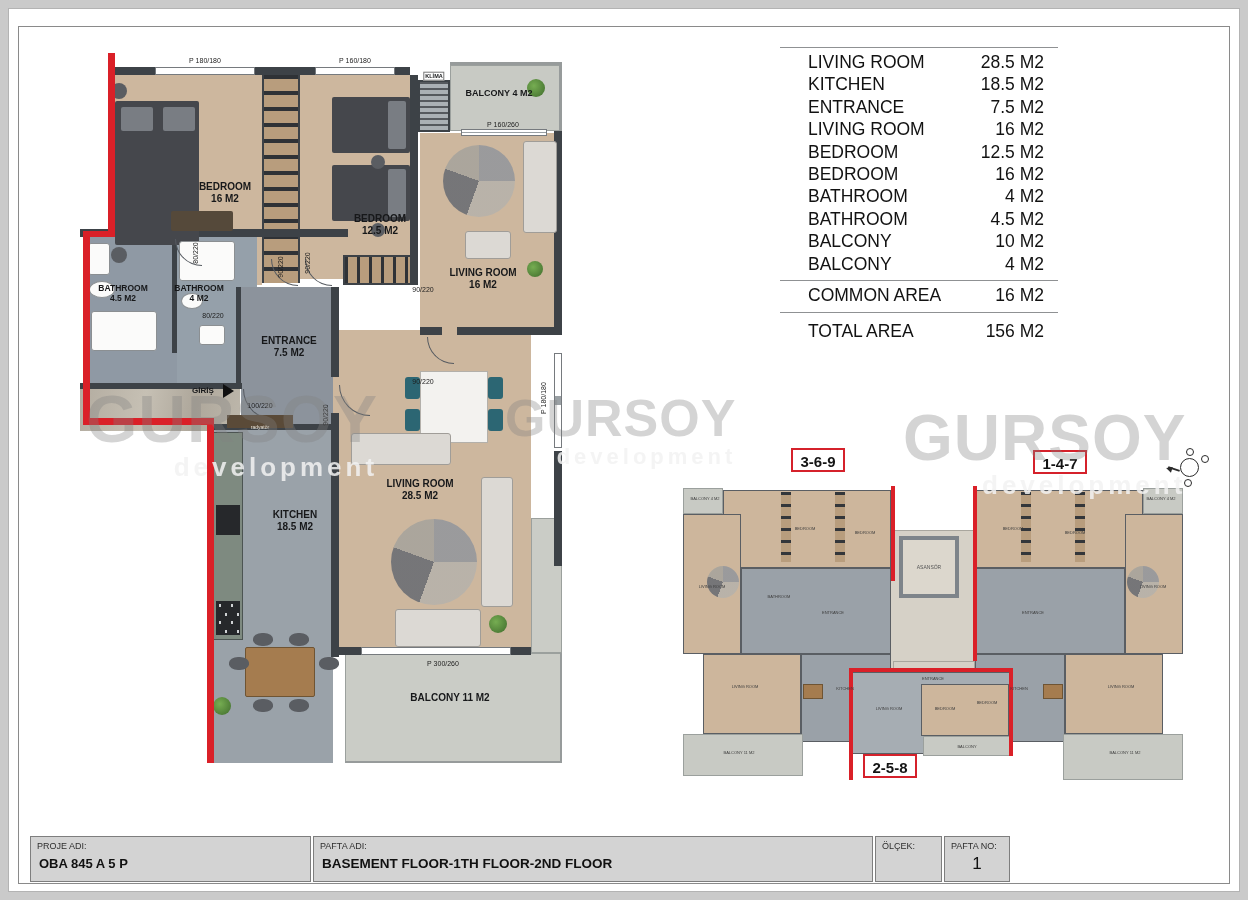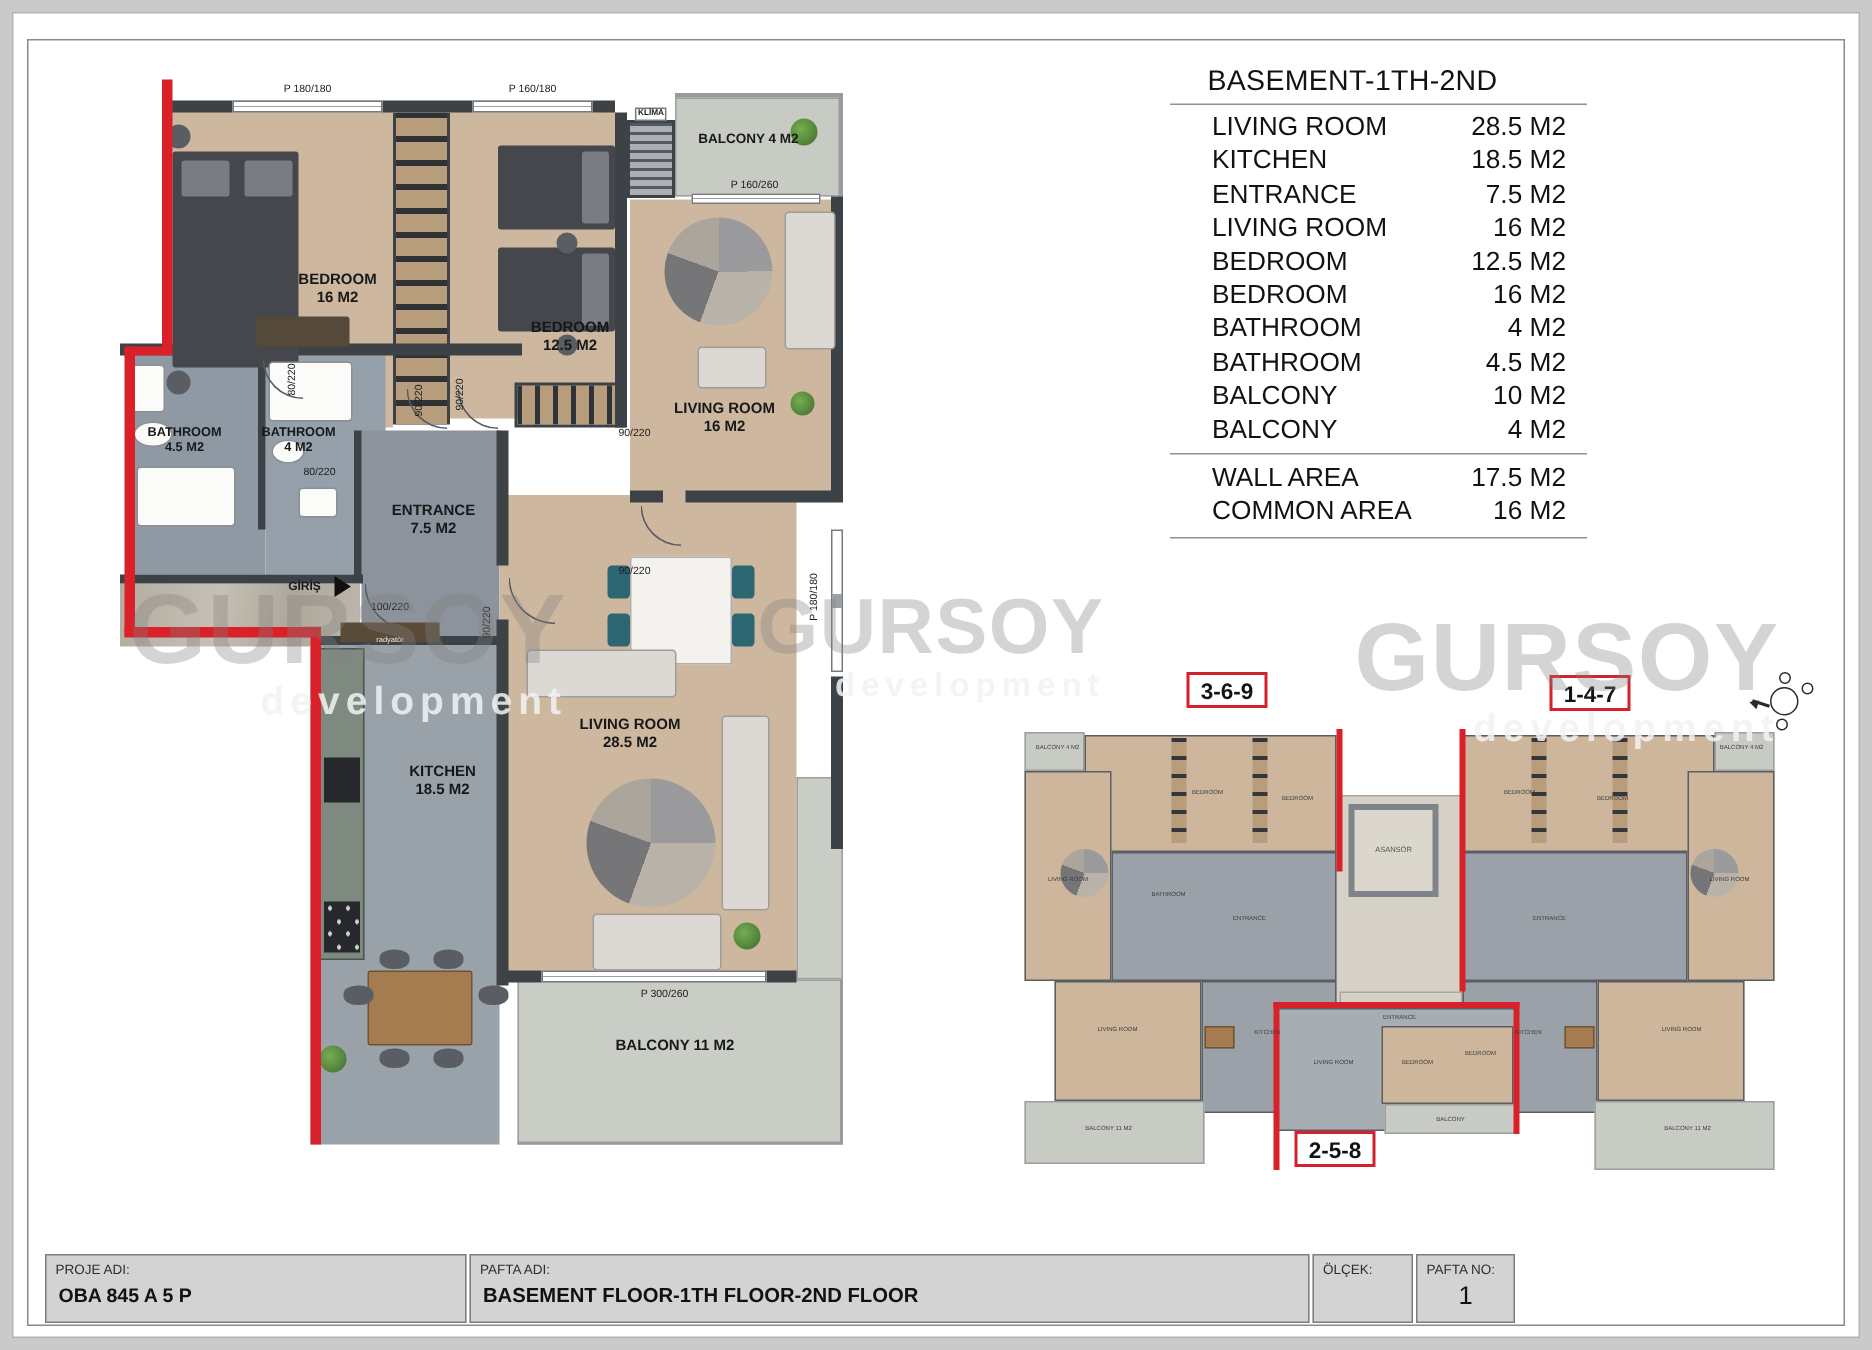--- a/index.html
+++ b/index.html
@@ -224,21 +224,20 @@
   <div class="dim" style="left:138px;top:262px;">80/220</div>
   <div class="dim v" style="left:205px;top:214px;">90/220</div>
   <div class="dim v" style="left:232px;top:210px;">90/220</div>
   <div class="dim" style="left:348px;top:236px;">90/220</div>
   <div class="dim" style="left:348px;top:328px;">90/220</div>
   <div class="dim v" style="left:250px;top:362px;">90/220</div>
   <div class="dim" style="left:185px;top:352px;">100/220</div>
 </div>
 
 <div class="atable">
-  <div class="atitle">BASEMENT-1TH-2ND</div>
   <div class="sep"></div>
   <div class="trow">
       <span class="tname">LIVING ROOM</span>
       <span class="tval">28.5 M2</span>
     </div>
   <div class="trow">
       <span class="tname">KITCHEN</span>
       <span class="tval">18.5 M2</span>
     </div>
   <div class="trow">
@@ -267,29 +266,29 @@
     </div>
   <div class="trow">
       <span class="tname">BALCONY</span>
       <span class="tval">10 M2</span>
     </div>
   <div class="trow">
       <span class="tname">BALCONY</span>
       <span class="tval">4 M2</span>
     </div>
   <div class="sep" style="margin-top:5px;"></div>
-  <div class="trow" style="margin-top:4px;">
-      <span class="tname">WALL AREA</span>
-      <span class="tval">17.5 M2</span>
-    </div>
   <div class="trow">
       <span class="tname">COMMON AREA</span>
       <span class="tval">16 M2</span>
     </div>
   <div class="sep" style="margin-top:6px;"></div>
+  <div class="trow" style="margin-top:7px;">
+      <span class="tname">TOTAL AREA</span>
+      <span class="tval">156 M2</span>
+    </div>
 </div>
 
 <div class="ov">
 
   <div class="badge" style="left:108px;top:2px;">3-6-9</div>
   <div class="badge" style="left:350px;top:4px;">1-4-7</div>
   <div class="badge" style="left:180px;top:308px;">2-5-8</div>
 
   <div class="blk mb" style="left:205px;top:84px;width:90px;height:150px;"></div>
   <div class="blk" style="left:216px;top:90px;width:60px;height:62px;border:4px solid #7e848a;background:#dcd7cd;"></div>

